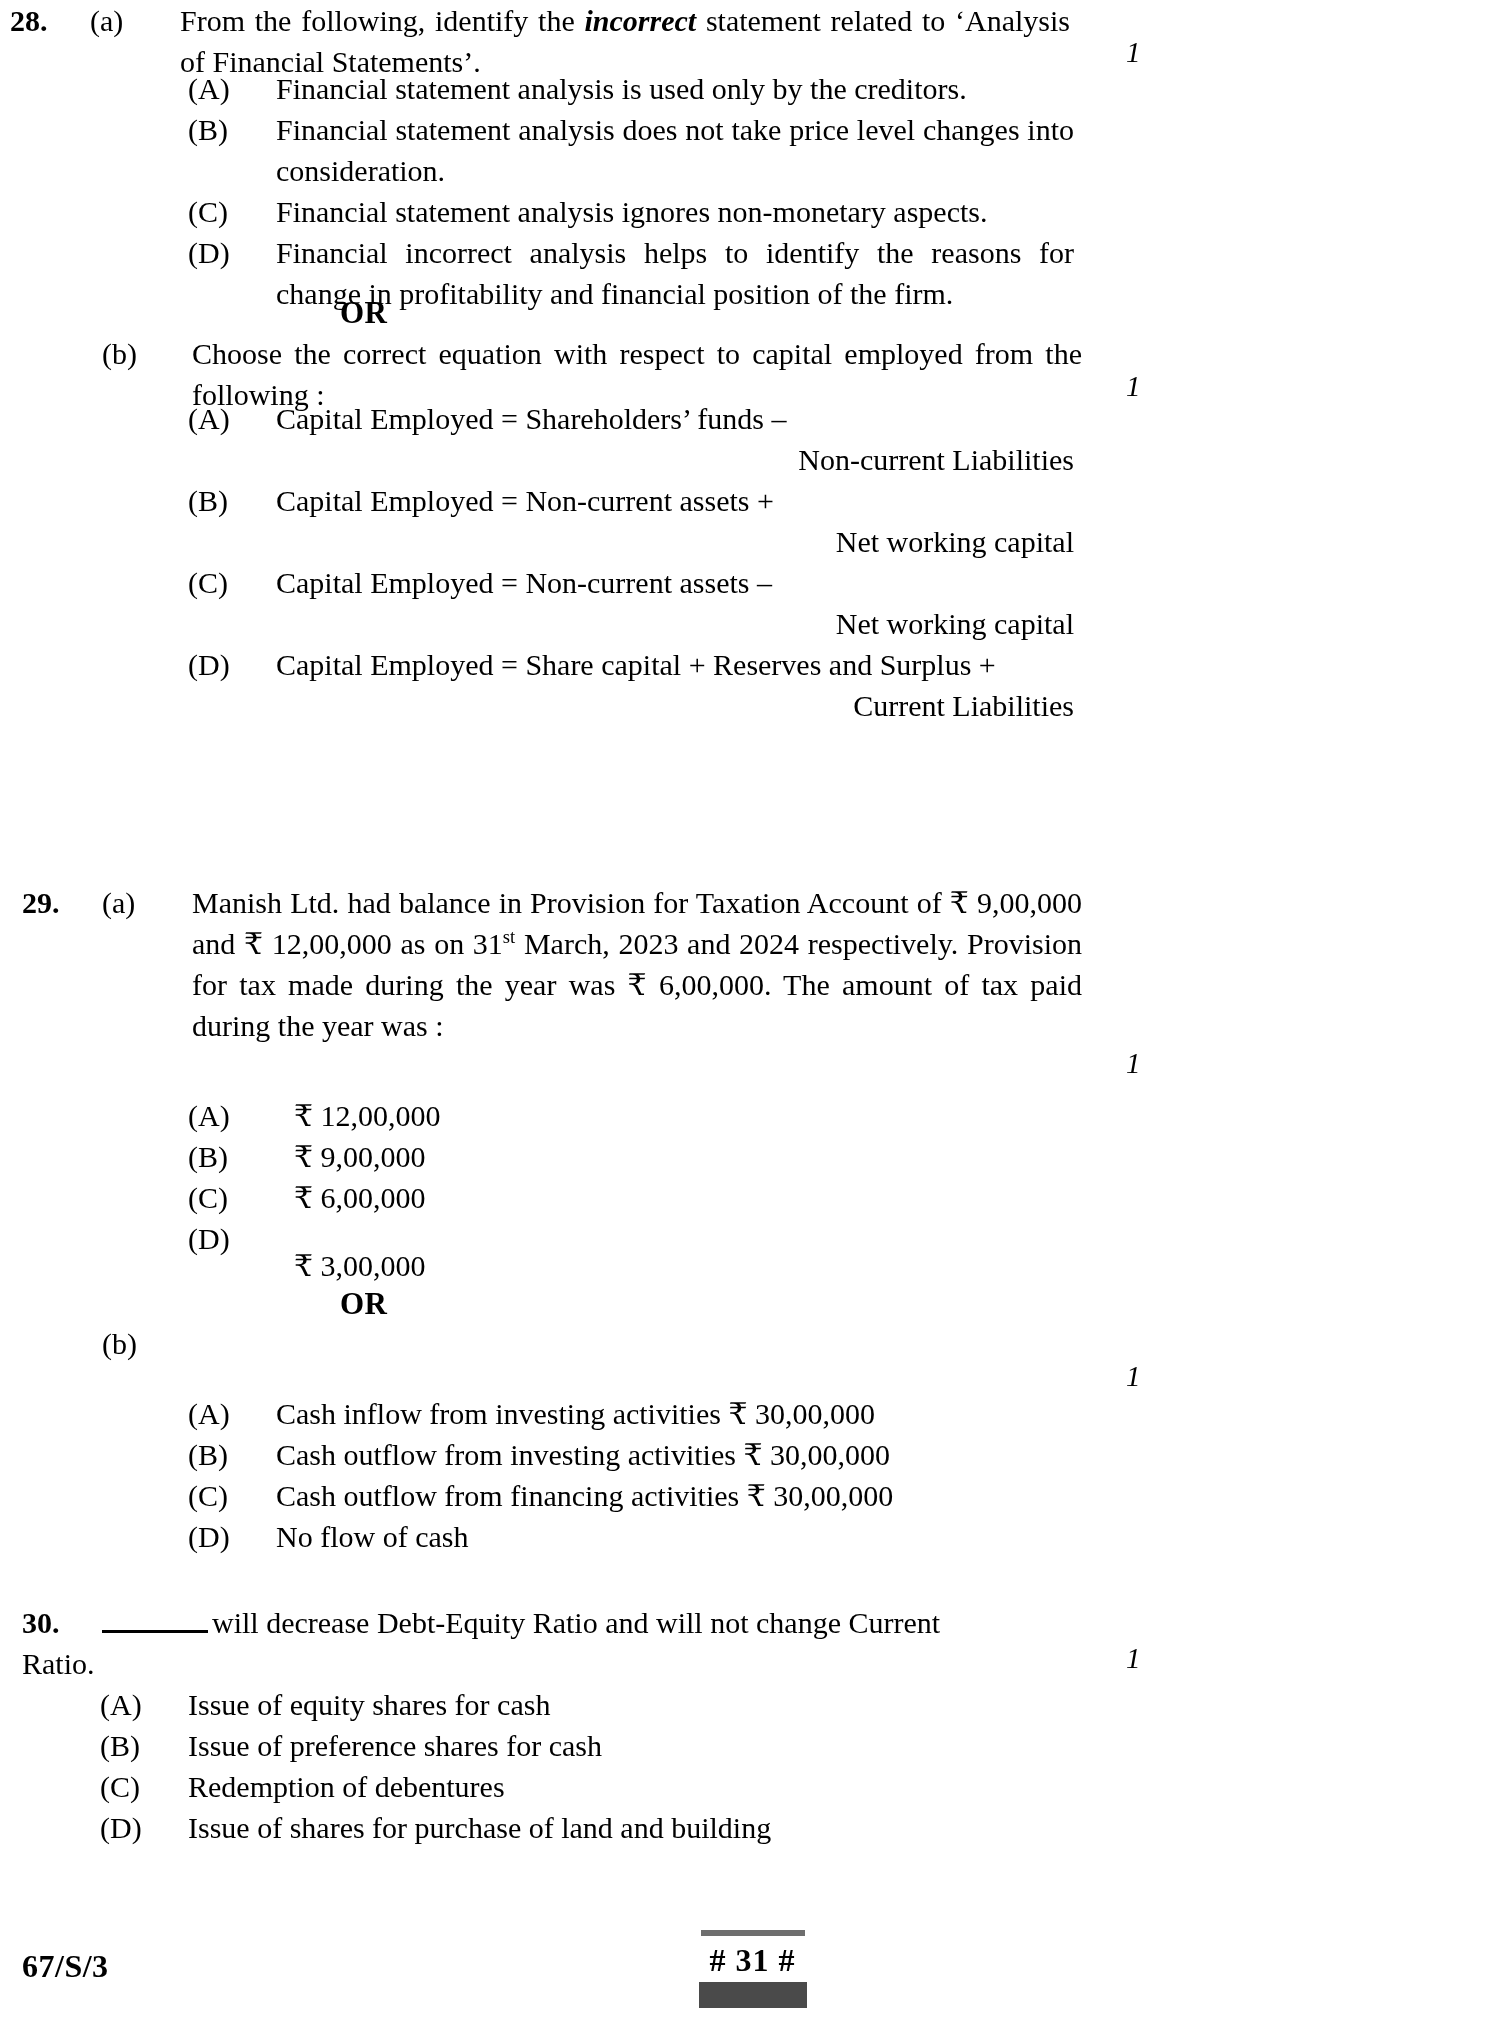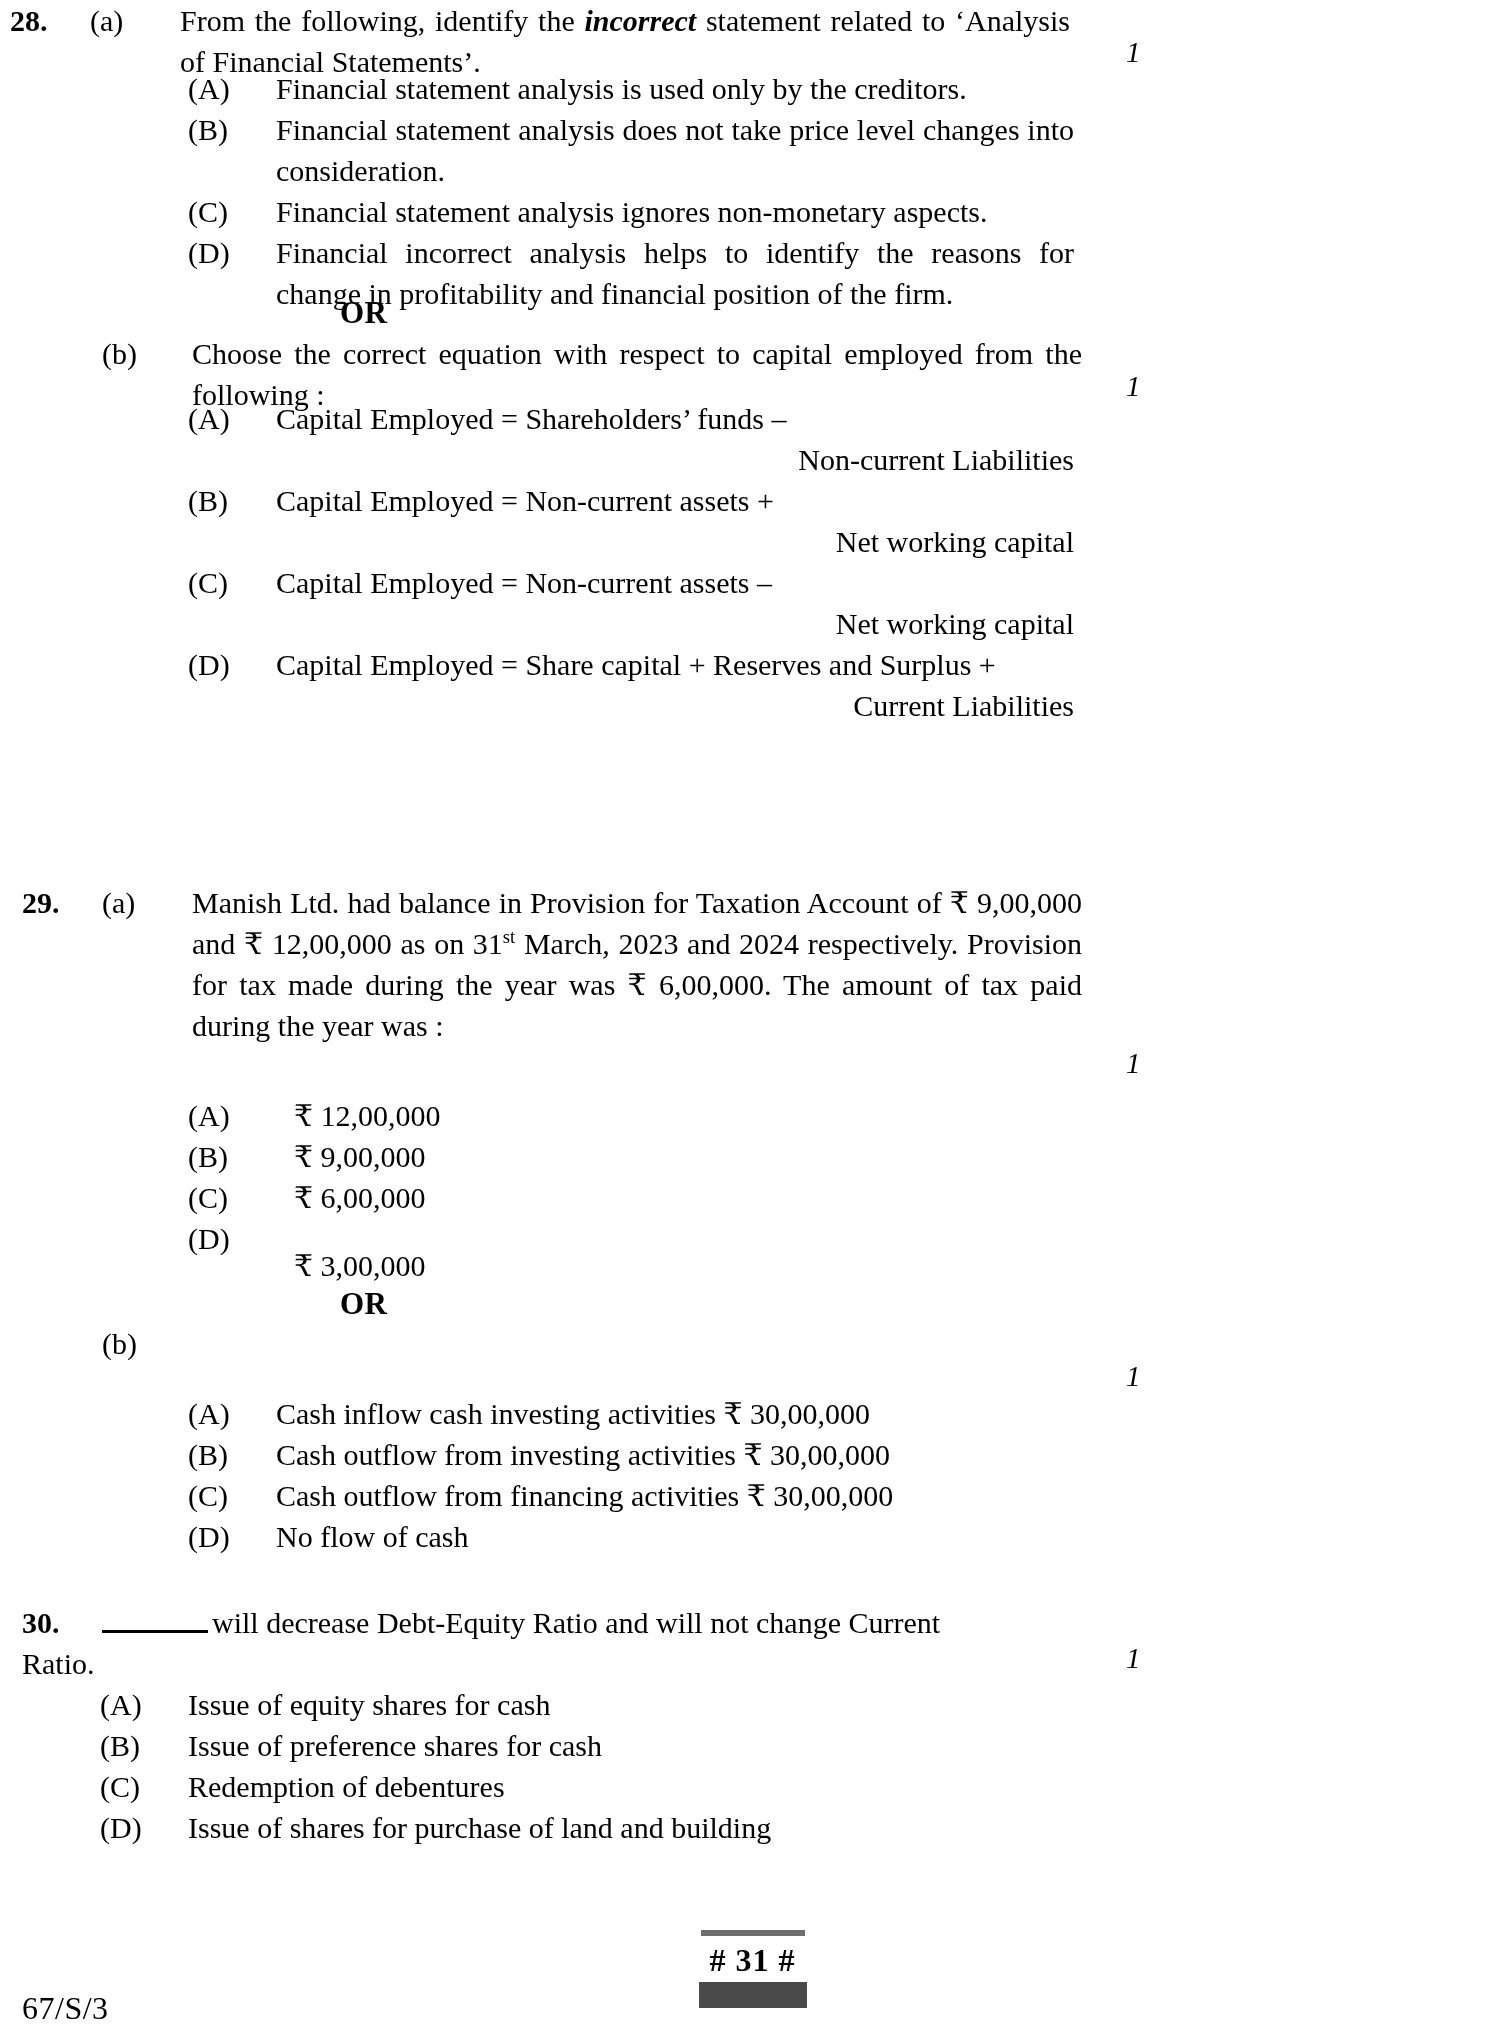--- a/index.html
+++ b/index.html
@@ -103,24 +103,23 @@
     position: absolute;
     left: 0;
     top: 1930px;
     width: 1505px;
     height: 104px;
   }
   .footer-code {
     position: absolute;
     left: 22px;
     top: 18px;
-    font-weight: normal;
+    font-weight: bold;
     font-size: 32px;
     letter-spacing: 0.5px;
-    margin-top: 42px;
   }
   .footer-page-wrap {
     position: absolute;
     left: 0;
     top: 0;
     width: 1505px;
     text-align: center;
   }
   .footer-bar-top {
     width: 104px;
@@ -268,21 +267,21 @@
 
   <div class="qrow" style="left:22px; top:1323px; width:1060px;">
     <div class="qnum"></div>
     <div class="qpart">(b)</div>
   </div>
   <div class="mark" style="left:1126px; top:1356px;">1</div>
 
   <div style="position:absolute; left:188px; top:1393px; width:886px;">
     <div class="optrow">
       <div class="optlabel">(A)</div>
-      <div class="opttext nojust">Cash inflow cash investing activities ₹ 30,00,000</div>
+      <div class="opttext nojust">Cash inflow from investing activities ₹ 30,00,000</div>
     </div>
     <div class="optrow">
       <div class="optlabel">(B)</div>
       <div class="opttext nojust">Cash outflow from investing activities ₹ 30,00,000</div>
     </div>
     <div class="optrow">
       <div class="optlabel">(C)</div>
       <div class="opttext nojust">Cash outflow from financing activities ₹ 30,00,000</div>
     </div>
     <div class="optrow">

